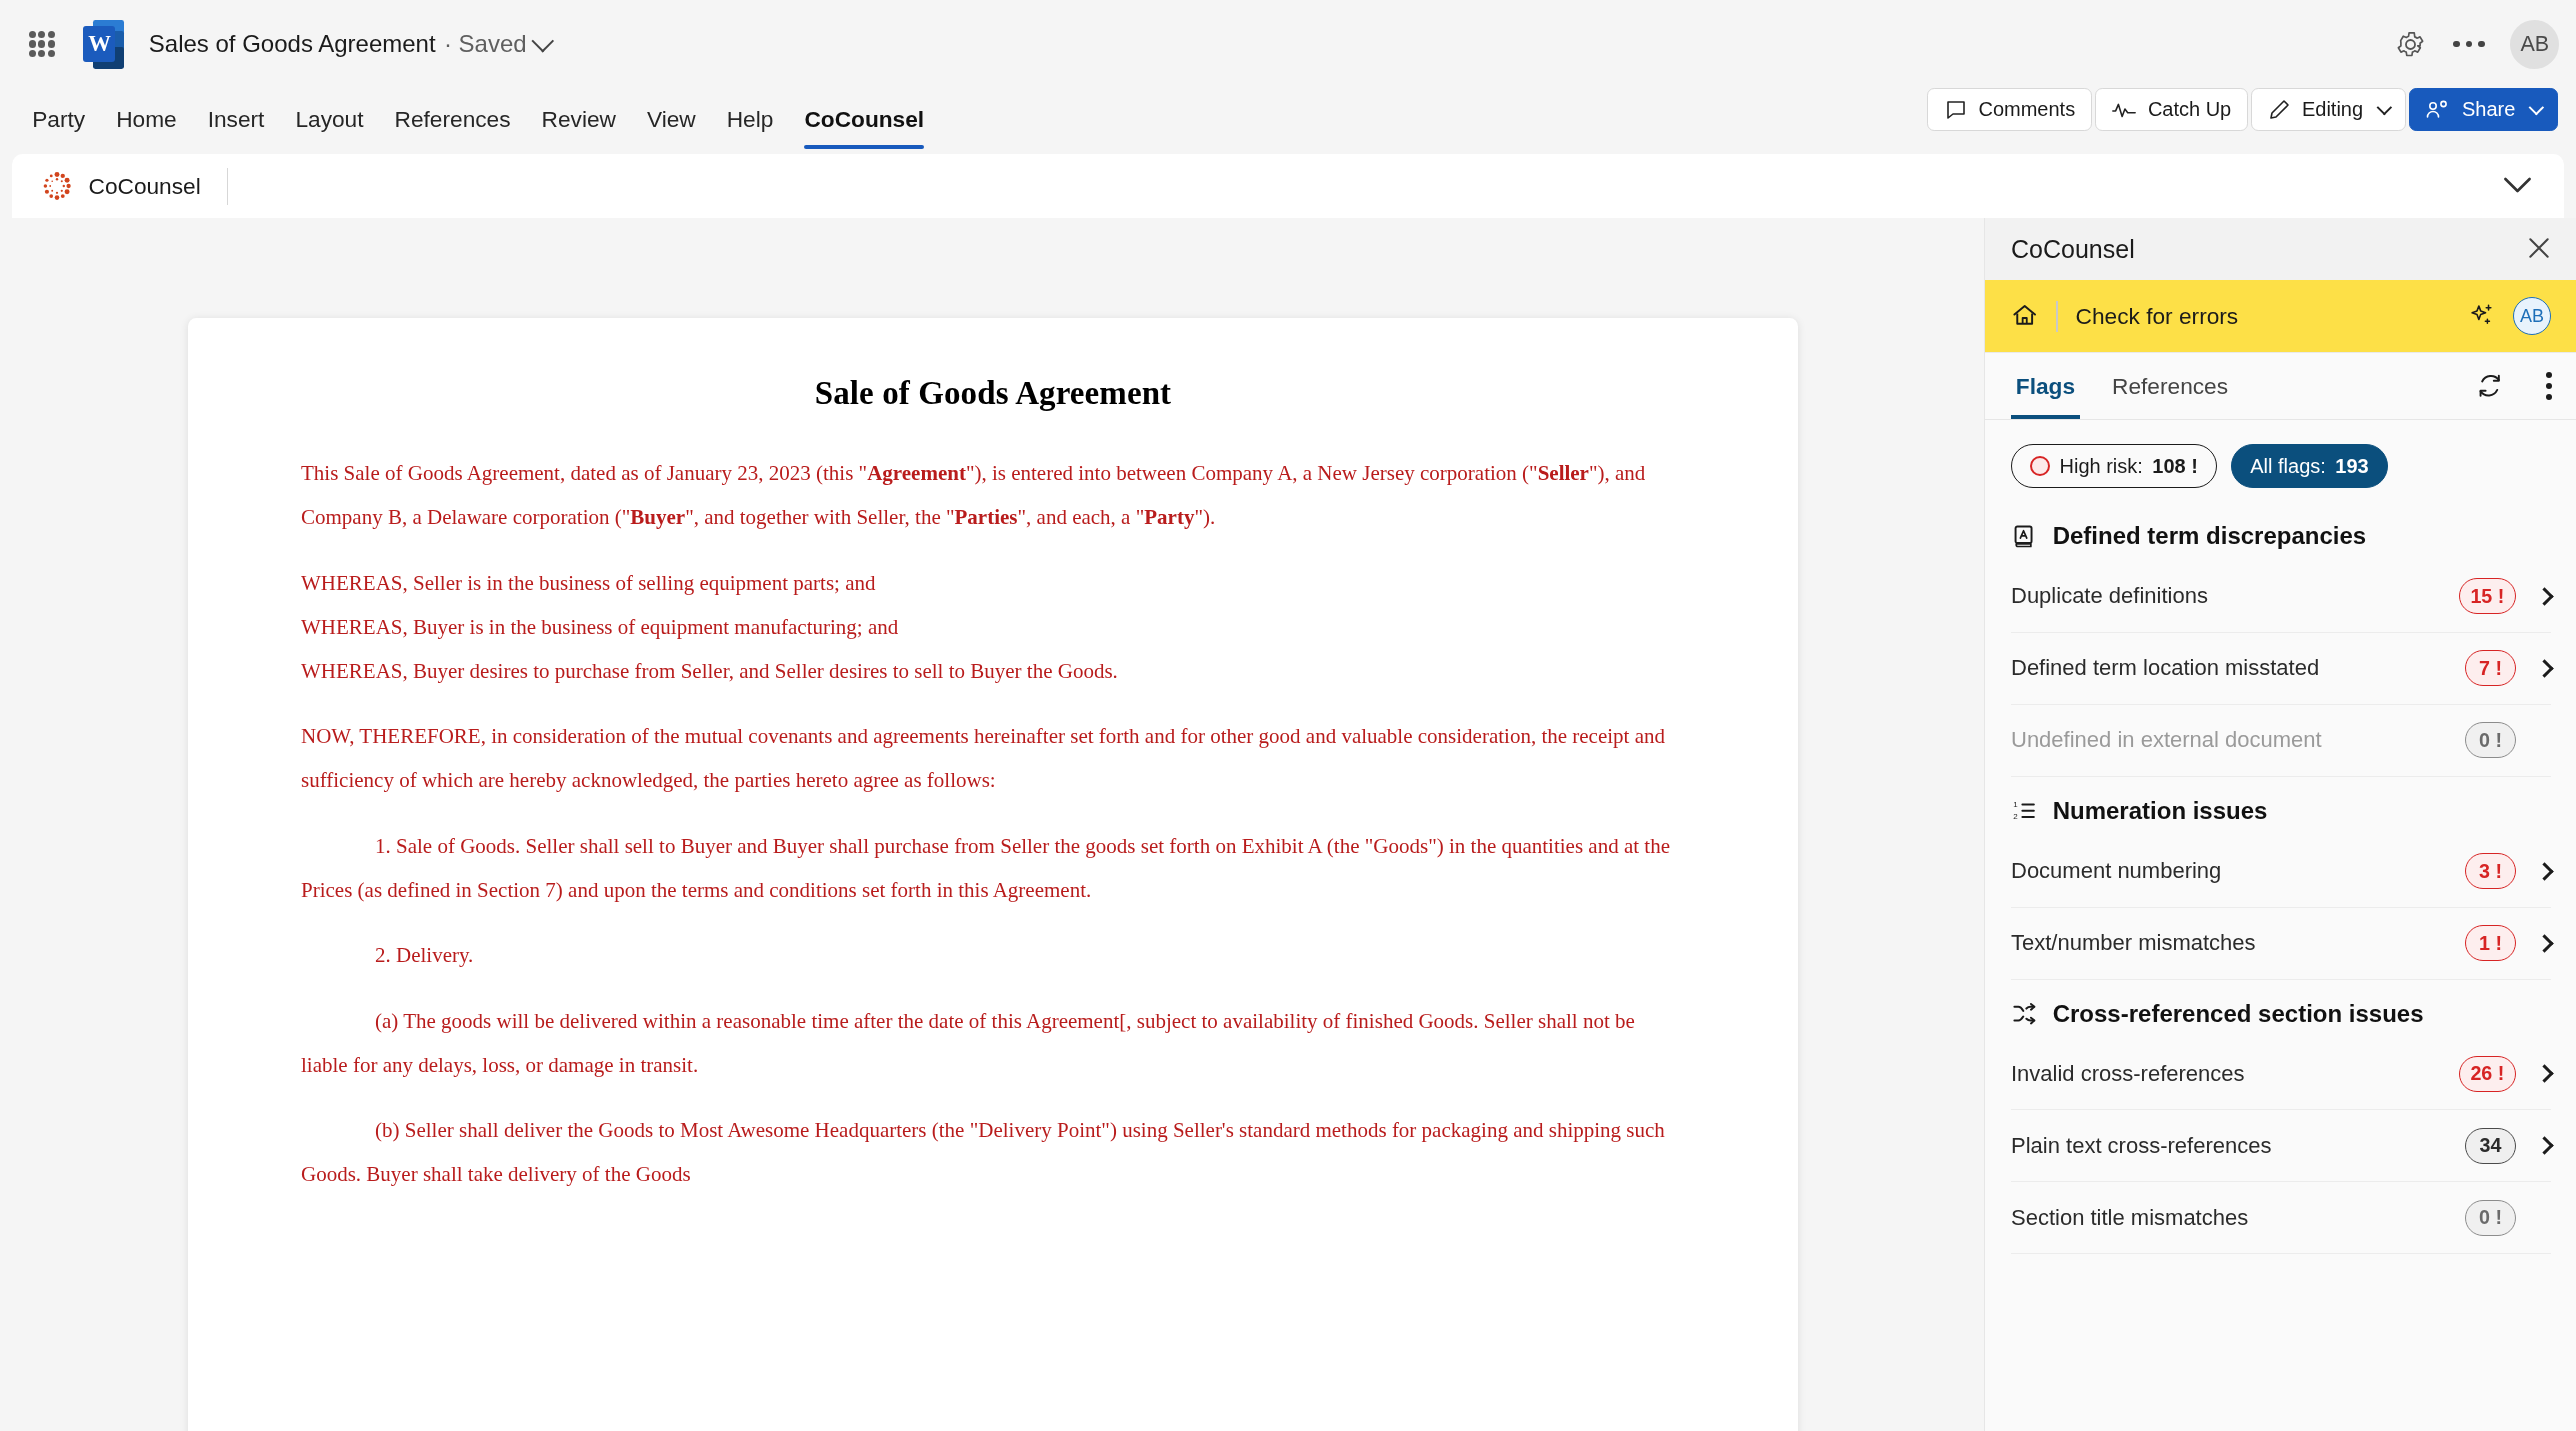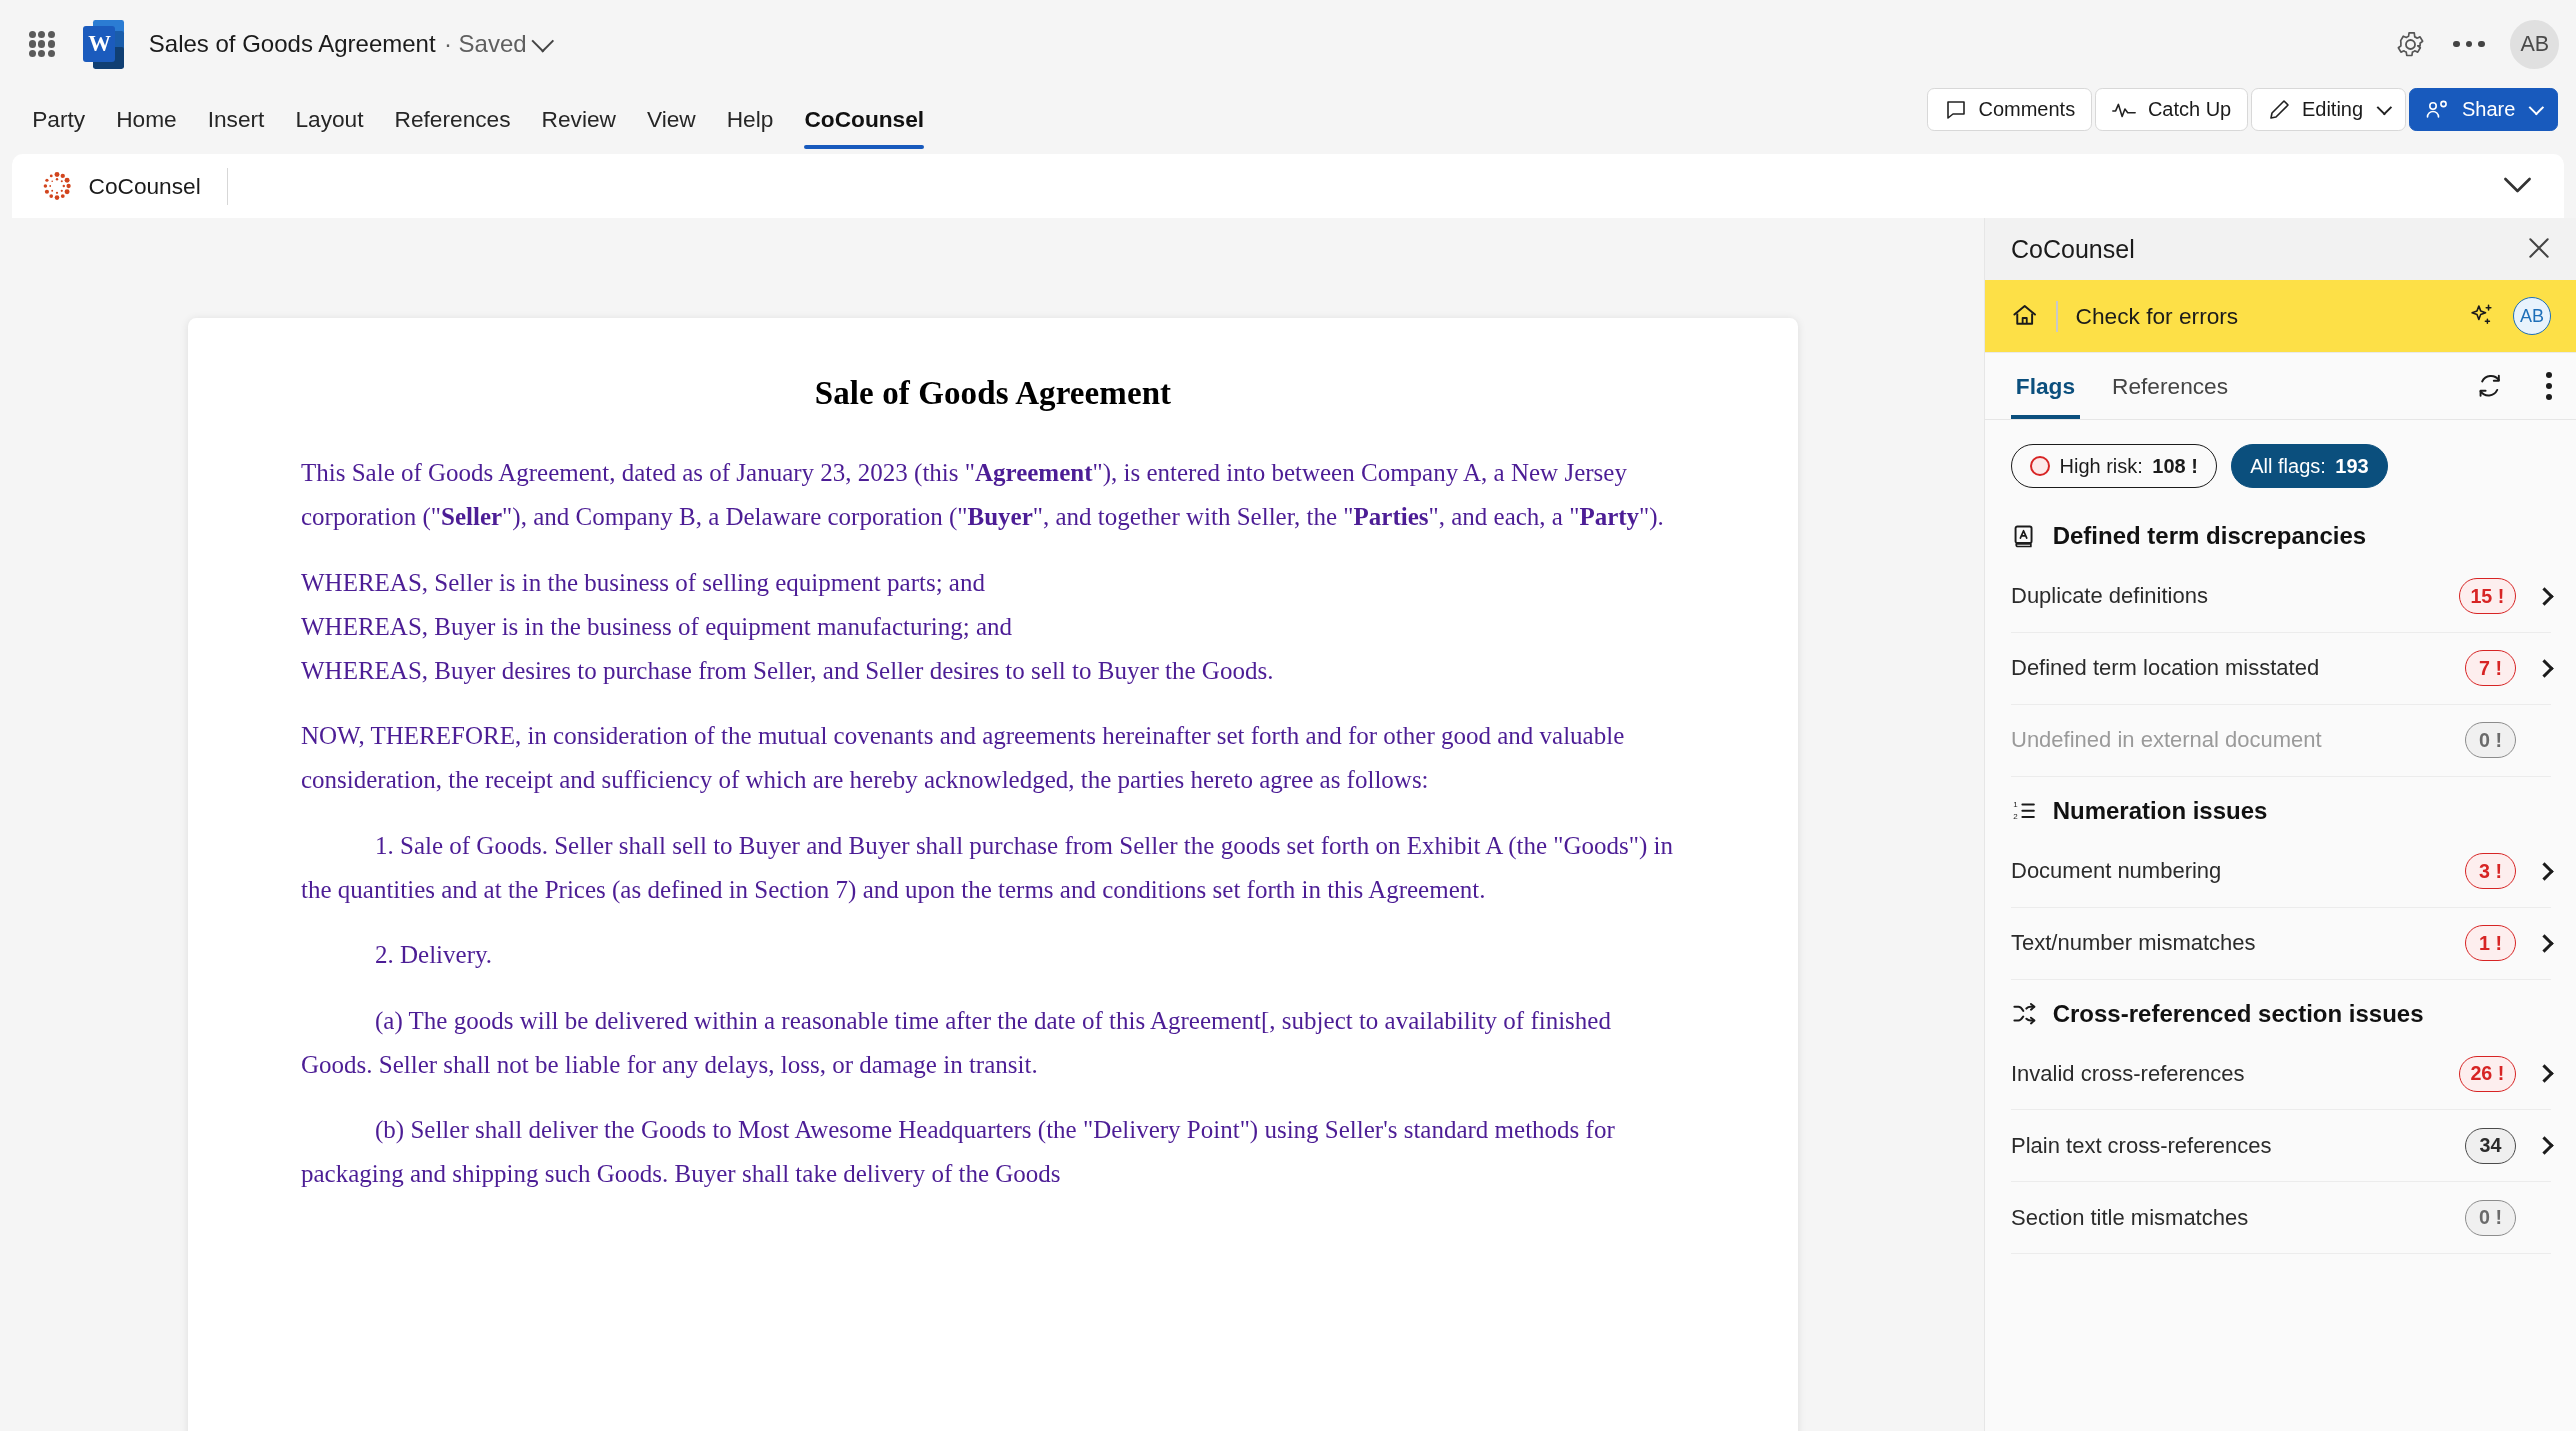--- a/index.html
+++ b/index.html
@@ -79,21 +79,21 @@
     position: absolute; left: 0; top: 218px; width: 1984px; height: 1213px;
     background: #f5f5f5; overflow: hidden;
   }
   .page {
     position: absolute; left: 188px; top: 100px; width: 1610px; min-height: 1133px;
     background: #fff; border-radius: 8.3px; box-shadow: 0 1.2px 8.3px rgba(0,0,0,.10);
     padding: 57px 113px 36px 113px;
     font-family: "Liberation Serif", serif;
   }
   .doc-h1 { text-align:center; font-size: 33px; font-weight: 700; color:#000; margin-bottom: 39px; letter-spacing: 0.1px;}
-  .doc-p { font-size: 25px; line-height: 44px; color:#4c1d95; margin-bottom: 21.5px; text-align: left; }
+  .doc-p { font-size: 21px; line-height: 44px; color:#b91c1c; margin-bottom: 21.5px; text-align: left; }
   .doc-p.indent { text-indent: 74px; }
   .doc-p.tight { margin-bottom: 0; }
   .doc-p b { font-weight: 700; }
 
   
   .panel {
     position: absolute; right: 0; top: 218px; width: 592px; height: 1213px;
     background: #fafafa; border-left: 1.2px solid #e6e6e6;
   }
   .panel-head { height: 62px; background: #f2f2f2; display:flex; align-items:center;

